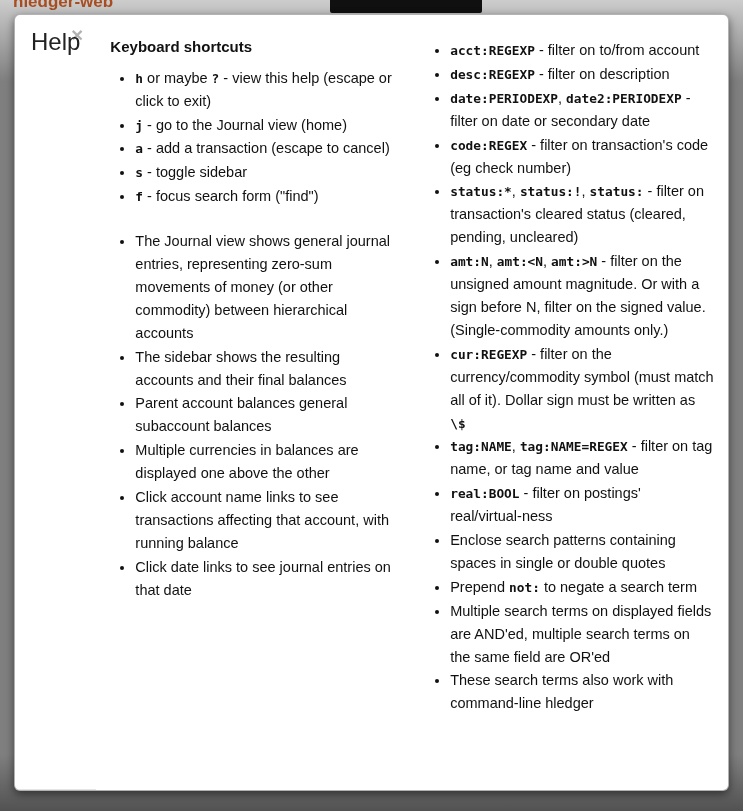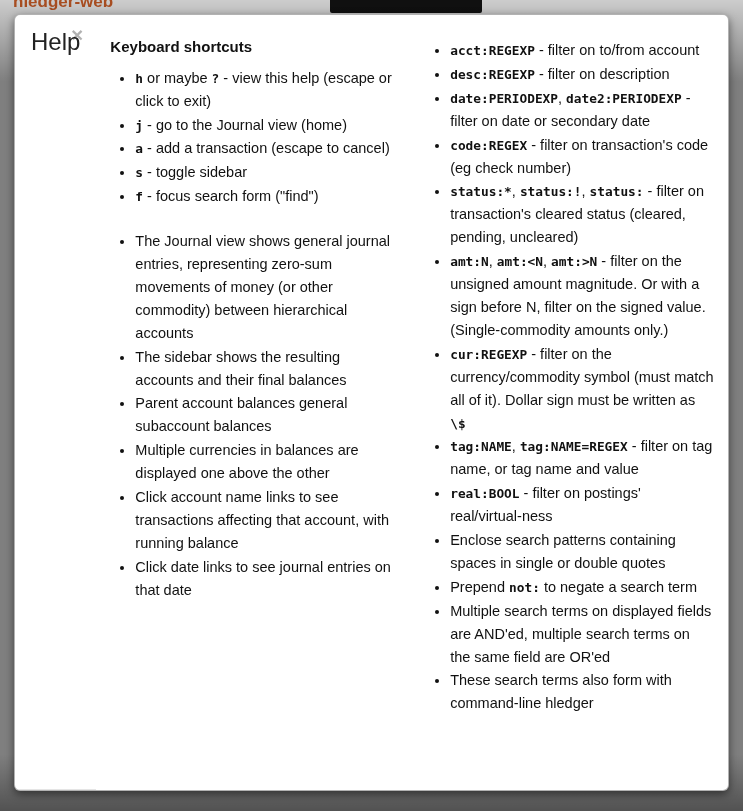--- a/index.html
+++ b/index.html
@@ -135,17 +135,17 @@
           <li><code>date:PERIODEXP</code>, <code>date2:PERIODEXP</code> - filter on date or secondary date</li>
           <li><code>code:REGEX</code> - filter on transaction's code (eg check number)</li>
           <li><code>status:*</code>, <code>status:!</code>, <code>status:</code> - filter on transaction's cleared status (cleared, pending, uncleared)</li>
           <li><code>amt:N</code>, <code>amt:&lt;N</code>, <code>amt:&gt;N</code> - filter on the unsigned amount magnitude. Or with a sign before N, filter on the signed value. (Single-commodity amounts only.)</li>
           <li><code>cur:REGEXP</code> - filter on the currency/commodity symbol (must match all of it). Dollar sign must be written as <code>\$</code></li>
           <li><code>tag:NAME</code>, <code>tag:NAME=REGEX</code> - filter on tag name, or tag name and value</li>
           <li><code>real:BOOL</code> - filter on postings' real/virtual-ness</li>
           <li>Enclose search patterns containing spaces in single or double quotes</li>
           <li>Prepend <code>not:</code> to negate a search term</li>
           <li>Multiple search terms on displayed fields are AND'ed, multiple search terms on the same field are OR'ed</li>
-          <li>These search terms also form with command-line hledger</li>
+          <li>These search terms also work with command-line hledger</li>
         </ul>
       </div>
   </div>
 </div>
 
 </body></html>

